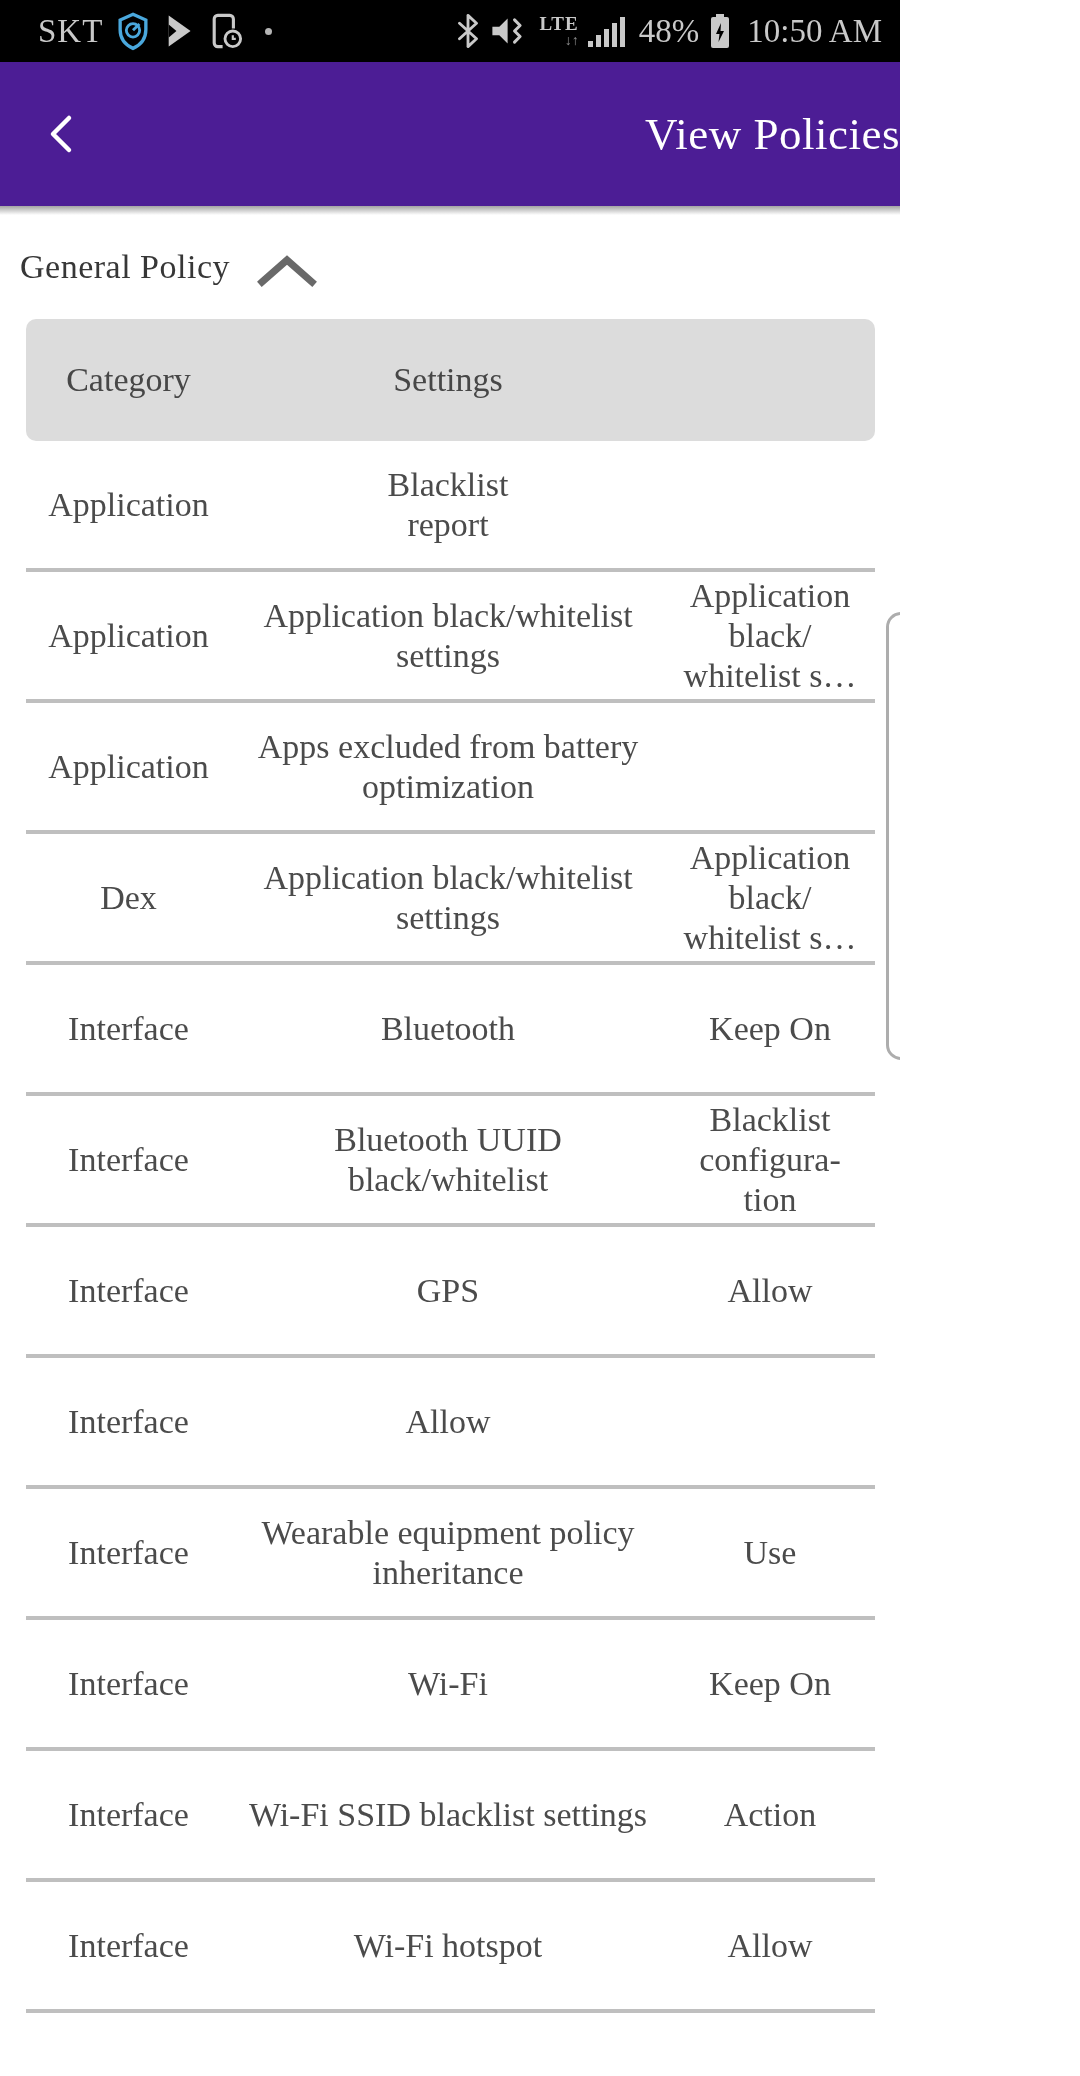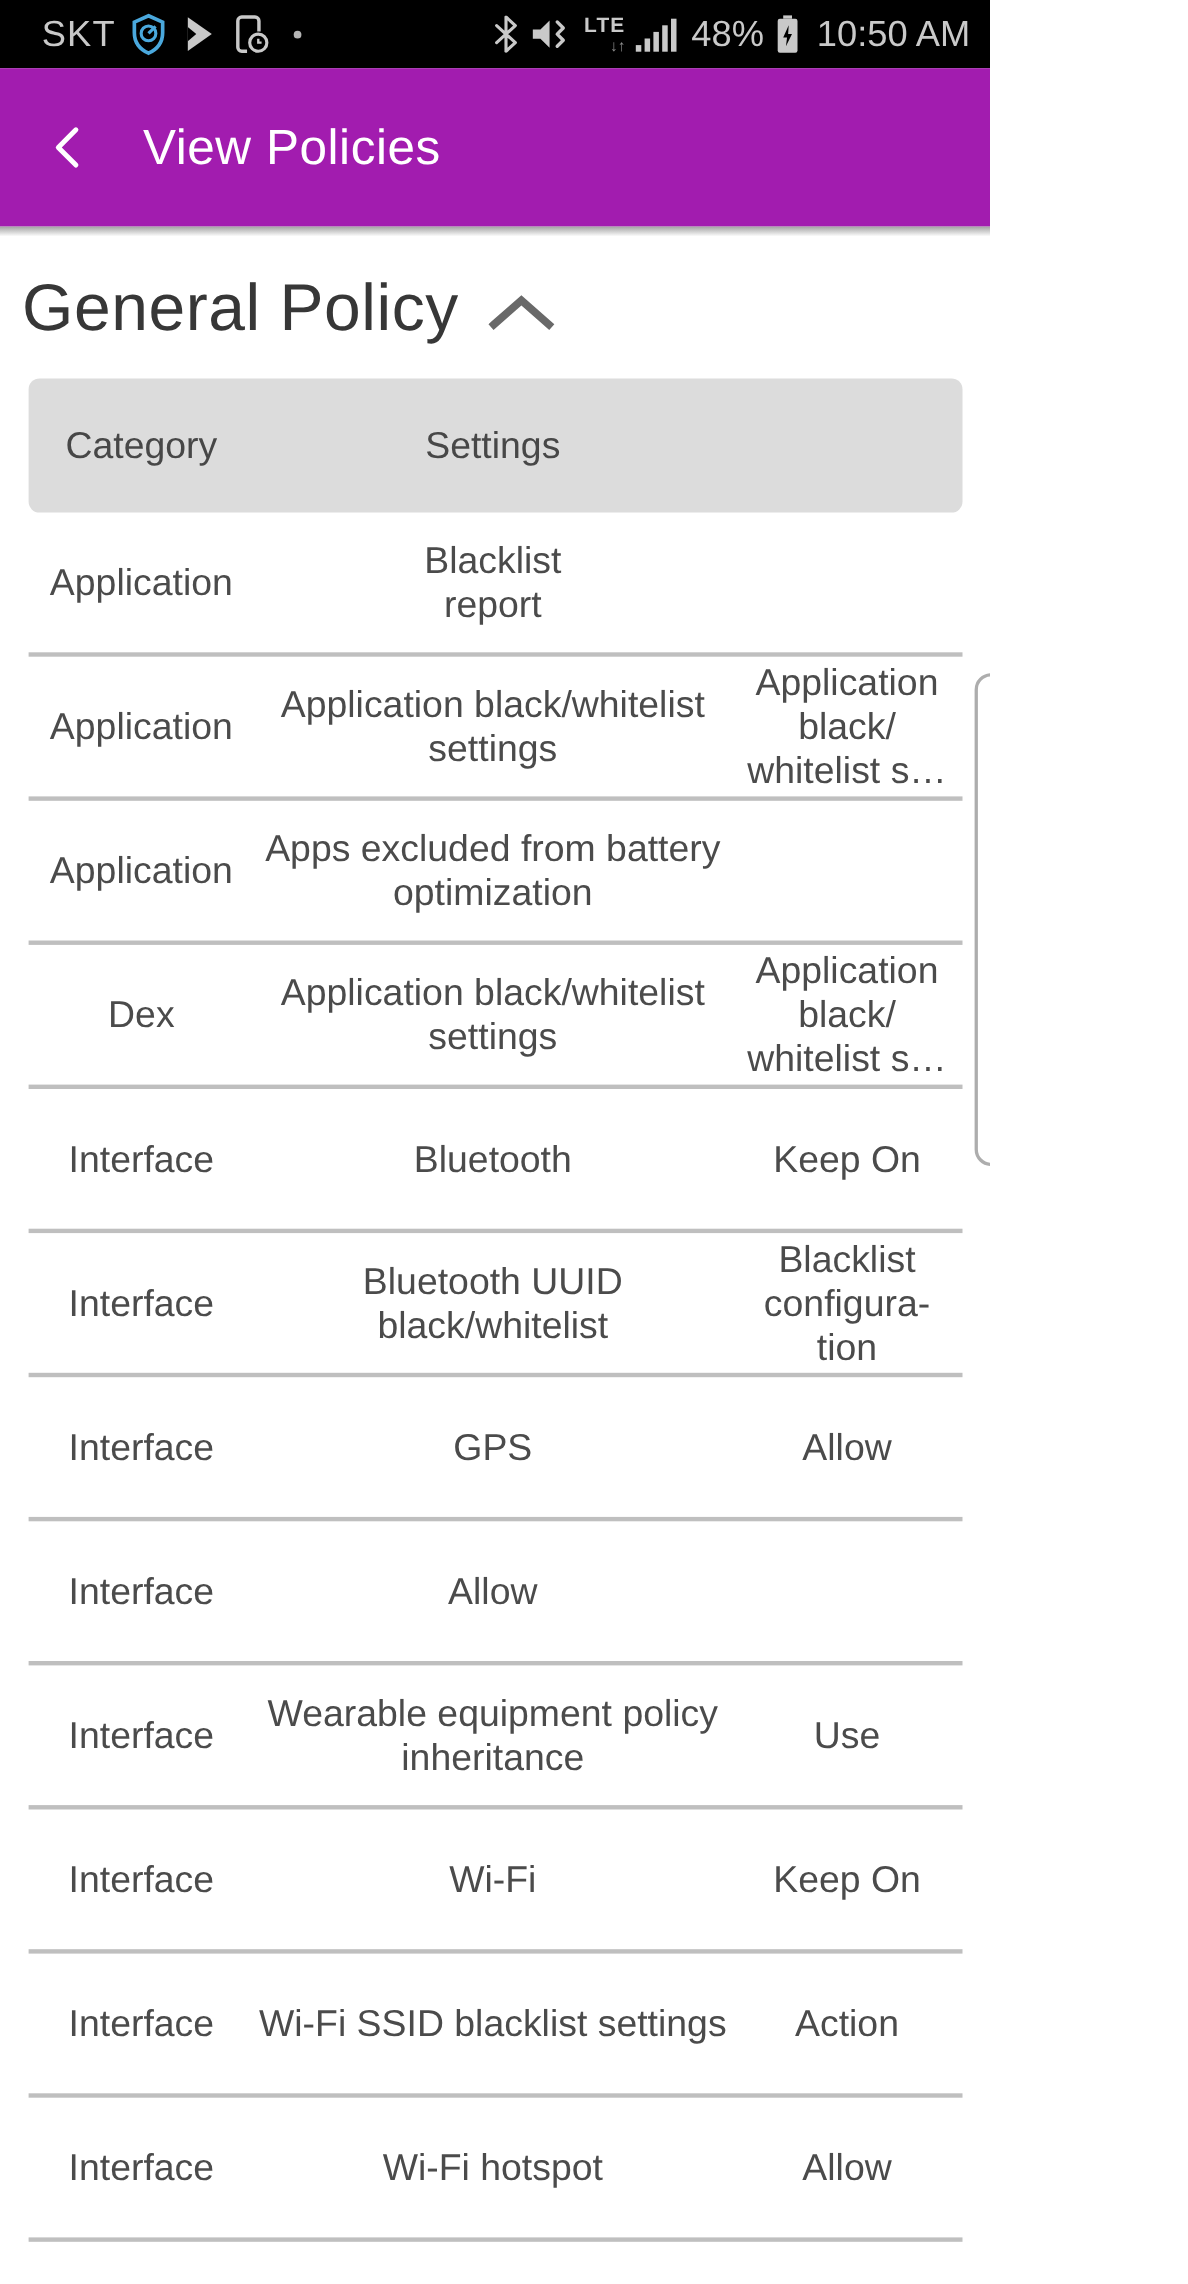--- a/index.html
+++ b/index.html
@@ -8,20 +8,21 @@
     font-family: "Liberation Sans", sans-serif;
     background: #ffffff;
     color: #4b4b4b;
   }
   .screen {
     position: relative;
     width: 900px;
     height: 2076px;
     overflow: hidden;
     background: #ffffff;
+    font-family: Liberation Serif, serif;
   }
 
   
   .status-bar {
     height: 62px;
     background: #000000;
     display: flex;
     align-items: center;
     justify-content: space-between;
     padding: 0 18px 0 38px;
@@ -36,24 +37,25 @@
   .notif-dot { width: 7px; height: 7px; border-radius: 50%; background: #b5b5b5; margin-left: 10px; }
   .lte-wrap { display: flex; flex-direction: column; align-items: flex-end; line-height: 1; margin-right: 8px; }
   .lte-label { font-size: 19px; font-weight: bold; letter-spacing: 1px; }
   .lte-arrows { font-size: 14px; color: #8f8f8f; letter-spacing: 0; margin-top: 1px; }
   .pct { margin-right: 10px; }
   .time { margin-left: 4px; }
 
   
   .app-bar {
     height: 144px;
-    background: #a21caf;
+    background: #4c1d95;
     display: flex;
     align-items: center;
     padding: 0 0 0 34px;
+    justify-content: space-between;
   }
   .back-btn { display: flex; align-items: center; justify-content: center; width: 56px; height: 64px; cursor: pointer; }
   .app-title {
     color: #ffffff;
     font-size: 45px;
     font-weight: 500;
     margin-left: 40px;
     letter-spacing: 0.5px;
   }
   .app-bar-shadow {
@@ -61,21 +63,21 @@
     background: linear-gradient(#a3a3a3, rgba(255,255,255,0));
   }
 
   
   .section-head {
     display: flex;
     align-items: center;
     margin: 30px 0 30px 20px;
   }
   .section-title {
-    font-size: 60px;
+    font-size: 34px;
     color: #373737;
     letter-spacing: 0.5px;
   }
   .collapse-btn { margin-left: 26px; display: flex; align-items: center; cursor: pointer; padding-top: 8px; }
 
   
   .policy-table {
     margin: 0 25px 0 26px;
   }
   .thead {

